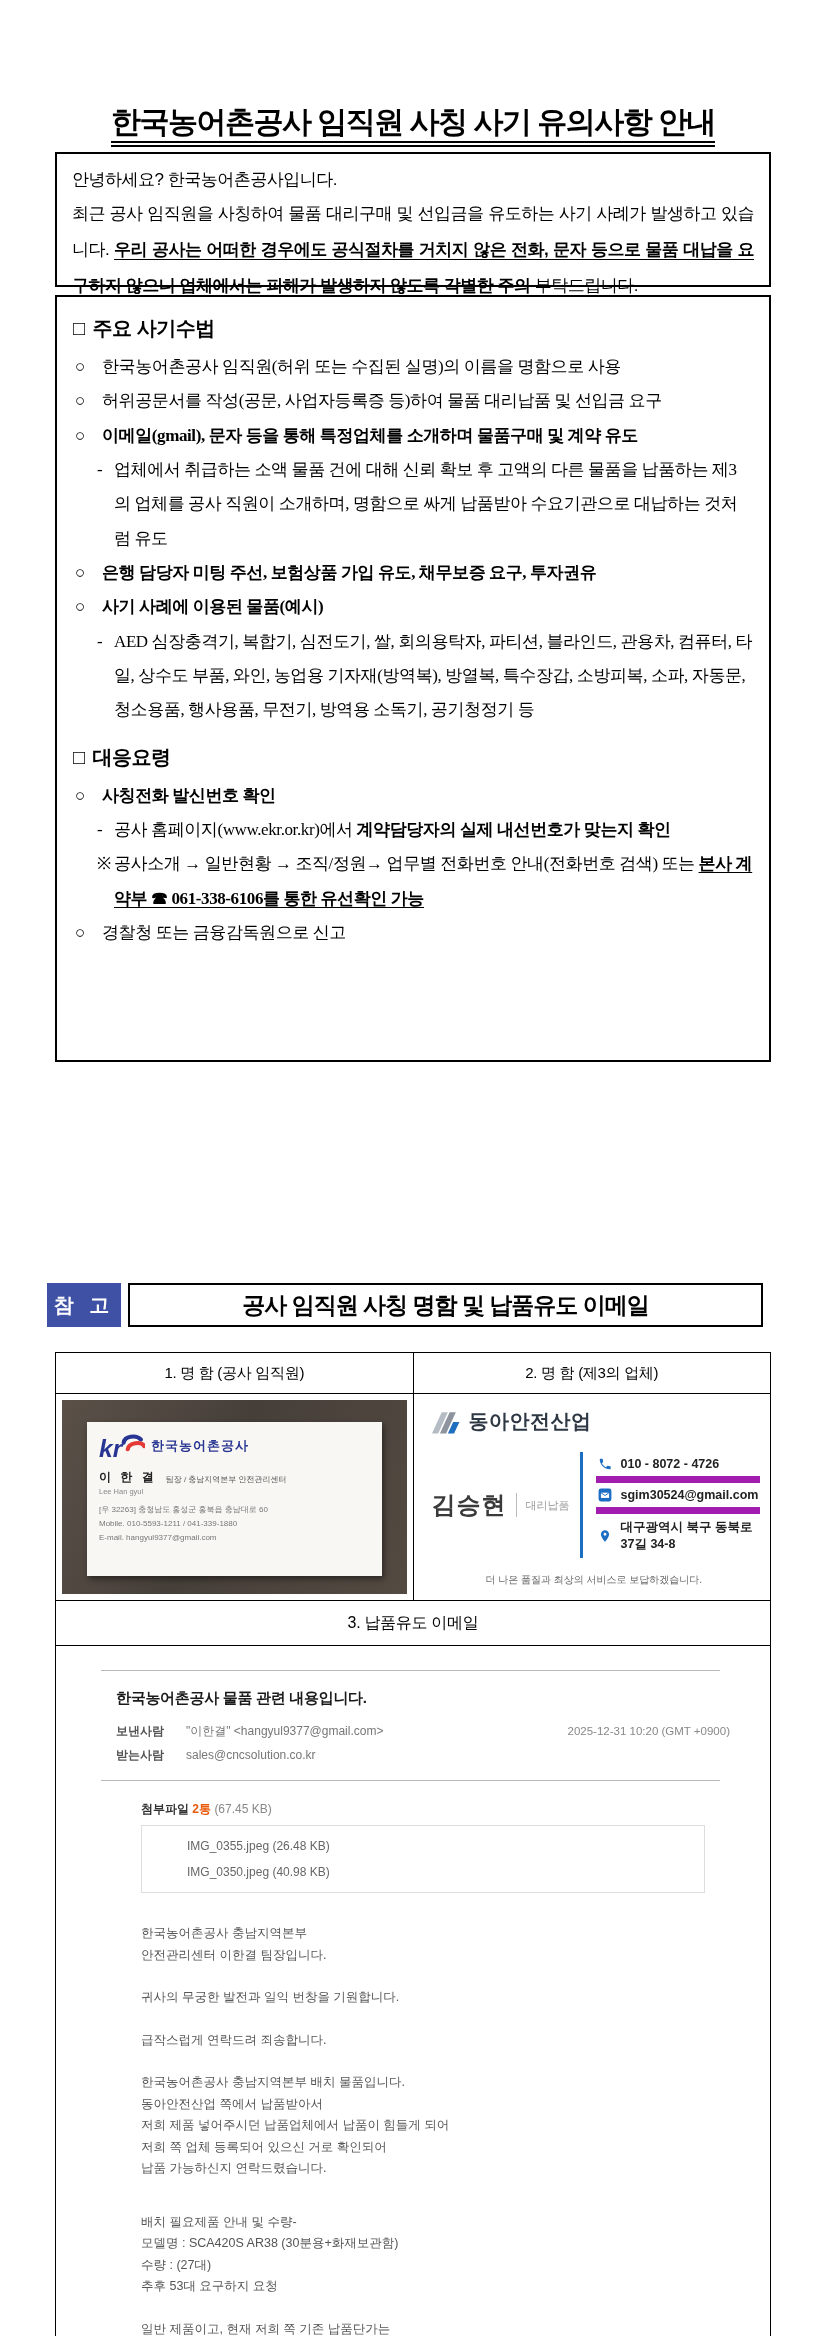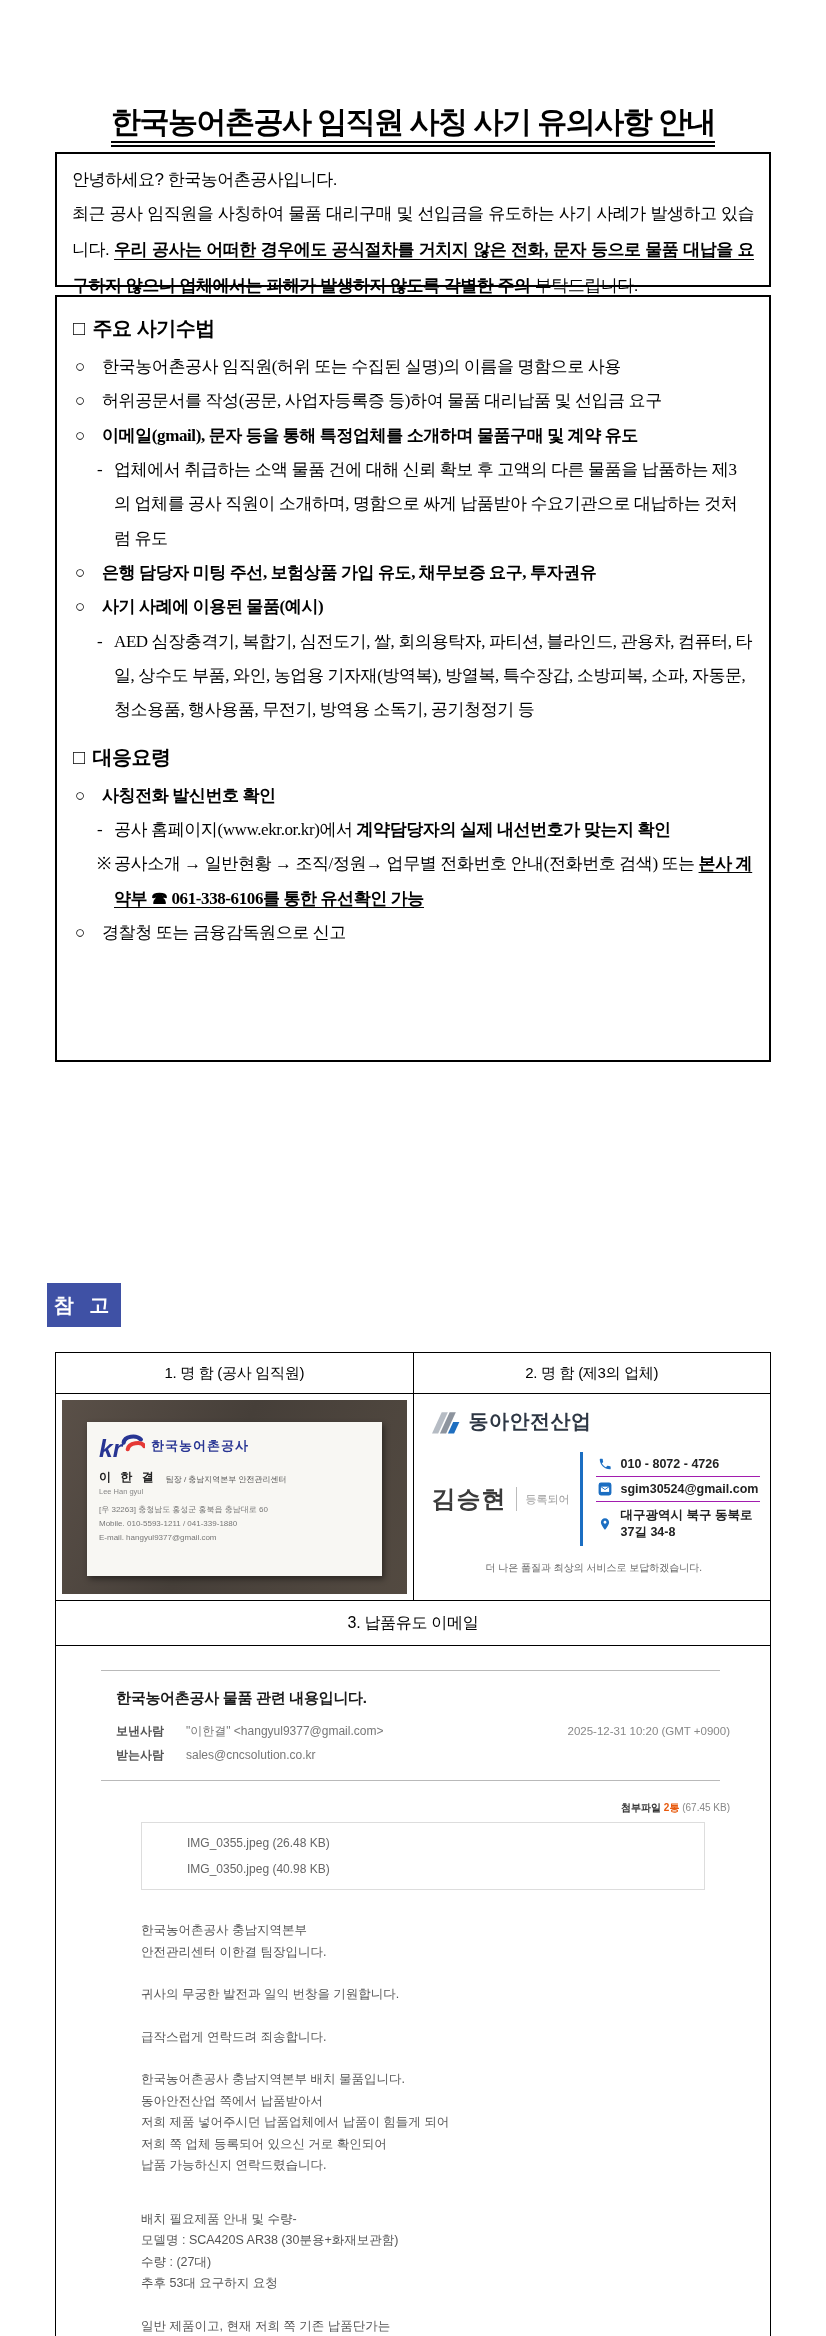--- a/index.html
+++ b/index.html
@@ -78,36 +78,36 @@
   .c2-logo { display:flex; align-items:center; gap:7px; }
   .c2-company { font-size:20px; font-weight:800; color:#2e3744; letter-spacing:0.5px; }
   .c2-main { display:flex; align-items:center; margin-top:17px; }
   .c2-left { flex:none; display:flex; align-items:center; gap:9px; width:148px; }
   .c2-name { font-size:24px; font-weight:800; color:#3a3a3a; letter-spacing:1px; }
   .c2-divider { width:1px; height:24px; background:#bbb; }
   .c2-job { font-size:11px; color:#999; }
   .c2-contacts { flex:1; border-left:3px solid #1b6ec2; padding-left:13px; }
   .c2-crow { display:flex; align-items:center; gap:9px; padding:5px 2px;
              font-size:12.5px; font-weight:700; color:#222;
-             border-bottom:1px solid #a21caf; }
+             border-bottom:7px solid #a21caf; }
   .c2-crow.last { border-bottom:none; }
   .c2-slogan { margin-top:15px; text-align:center; font-size:10px; color:#666; }
   .icn { flex:none; display:inline-flex; }
 
   
   td.email-cell { height:620px; vertical-align:top; }
   .em { padding:16px 40px 20px 60px; }
   .em-rule { border-top:1px solid #b9b9b9; margin:8px 10px 0 -15px; }
   .em-subject { margin:18px 0 0; font-size:15px; font-weight:800; color:#1a1a1a;
                 letter-spacing:-0.3px; }
   .em-meta { display:flex; align-items:baseline; margin:15px 0 0; font-size:12px; color:#777; }
   .em-meta.second { margin-top:7px; }
   .em-label { flex:none; width:70px; font-weight:700; color:#555; }
   .em-date { margin-left:auto; font-size:11.5px; color:#888; }
-  .em-attach-head { margin:20px 0 0 25px; font-size:10px; font-weight:700; color:#333;text-align:right; }
+  .em-attach-head { margin:20px 0 0 25px; font-size:12px; font-weight:700; color:#333; }
   .em-attach-count { color:#e8590c; }
   .em-attach-size { font-weight:400; color:#888; }
   .em-attach-box { margin:7px 25px 0 25px; border:1px solid #ddd; padding:7px 0; }
   .em-file { padding:6px 0 6px 45px; font-size:12px; color:#666; }
   .em-body { margin:30px 0 0 25px; font-size:12.5px; color:#555; line-height:1.72; }
   .em-body p { margin:0 0 21px; white-space:pre-line; }
 </style>
 </head>
 <body>
 
@@ -171,20 +171,21 @@
     </div>
     <div class="li">
       <span class="mk">○</span>
       <span class="tx">경찰청 또는 금융감독원으로 신고</span>
     </div>
 
   </div>
 
   <div class="ref-row">
     <div class="ref-badge">참 고</div>
+    <div class="ref-title-box">공사 임직원 사칭 명함 및 납품유도 이메일</div>
   </div>
 
   <table class="ref-table">
     <tbody>
         <tr>
       <td class="th">1. 명 함 (공사 임직원)</td>
       <td class="th">2. 명 함 (제3의 업체)</td>
     </tr>
     <tr>
 
@@ -224,21 +225,21 @@
                 <polygon points="9,26 16,26 27,2 20,2" fill="#8d949e"></polygon>
                 <polygon points="18,26 25,26 31,13 24,13" fill="#1f6fc0"></polygon>
               </svg>
             </span>
             <span class="c2-company">동아안전산업</span>
           </div>
           <div class="c2-main">
             <div class="c2-left">
               <span class="c2-name">김승현</span>
               <span class="c2-divider"></span>
-              <span class="c2-job">등록되어</span>
+              <span class="c2-job">대리납품</span>
             </div>
             <div class="c2-contacts">
               <div class="c2-crow">
                 <span class="icn">
                   <svg width="14" height="14" viewBox="0 0 24 24" fill="#1b6ec2">
                         <path d="M6.6 10.8c1.5 3 3.9 5.4 6.9 6.9l2.3-2.3c.3-.3.7-.4 1.1-.2 1.2.4 2.5.6 3.8.6.6 0 1 .4 1 1V20c0 .6-.4 1-1 1C10.6 21 3 13.4 3 4c0-.6.4-1 1-1h3.2c.6 0 1 .4 1 1 0 1.3.2 2.6.6 3.8.1.4 0 .8-.2 1.1l-2.3 2.3z"></path>
                       </svg>
                 </span>
                 <span>010 - 8072 - 4726</span>
               </div>

